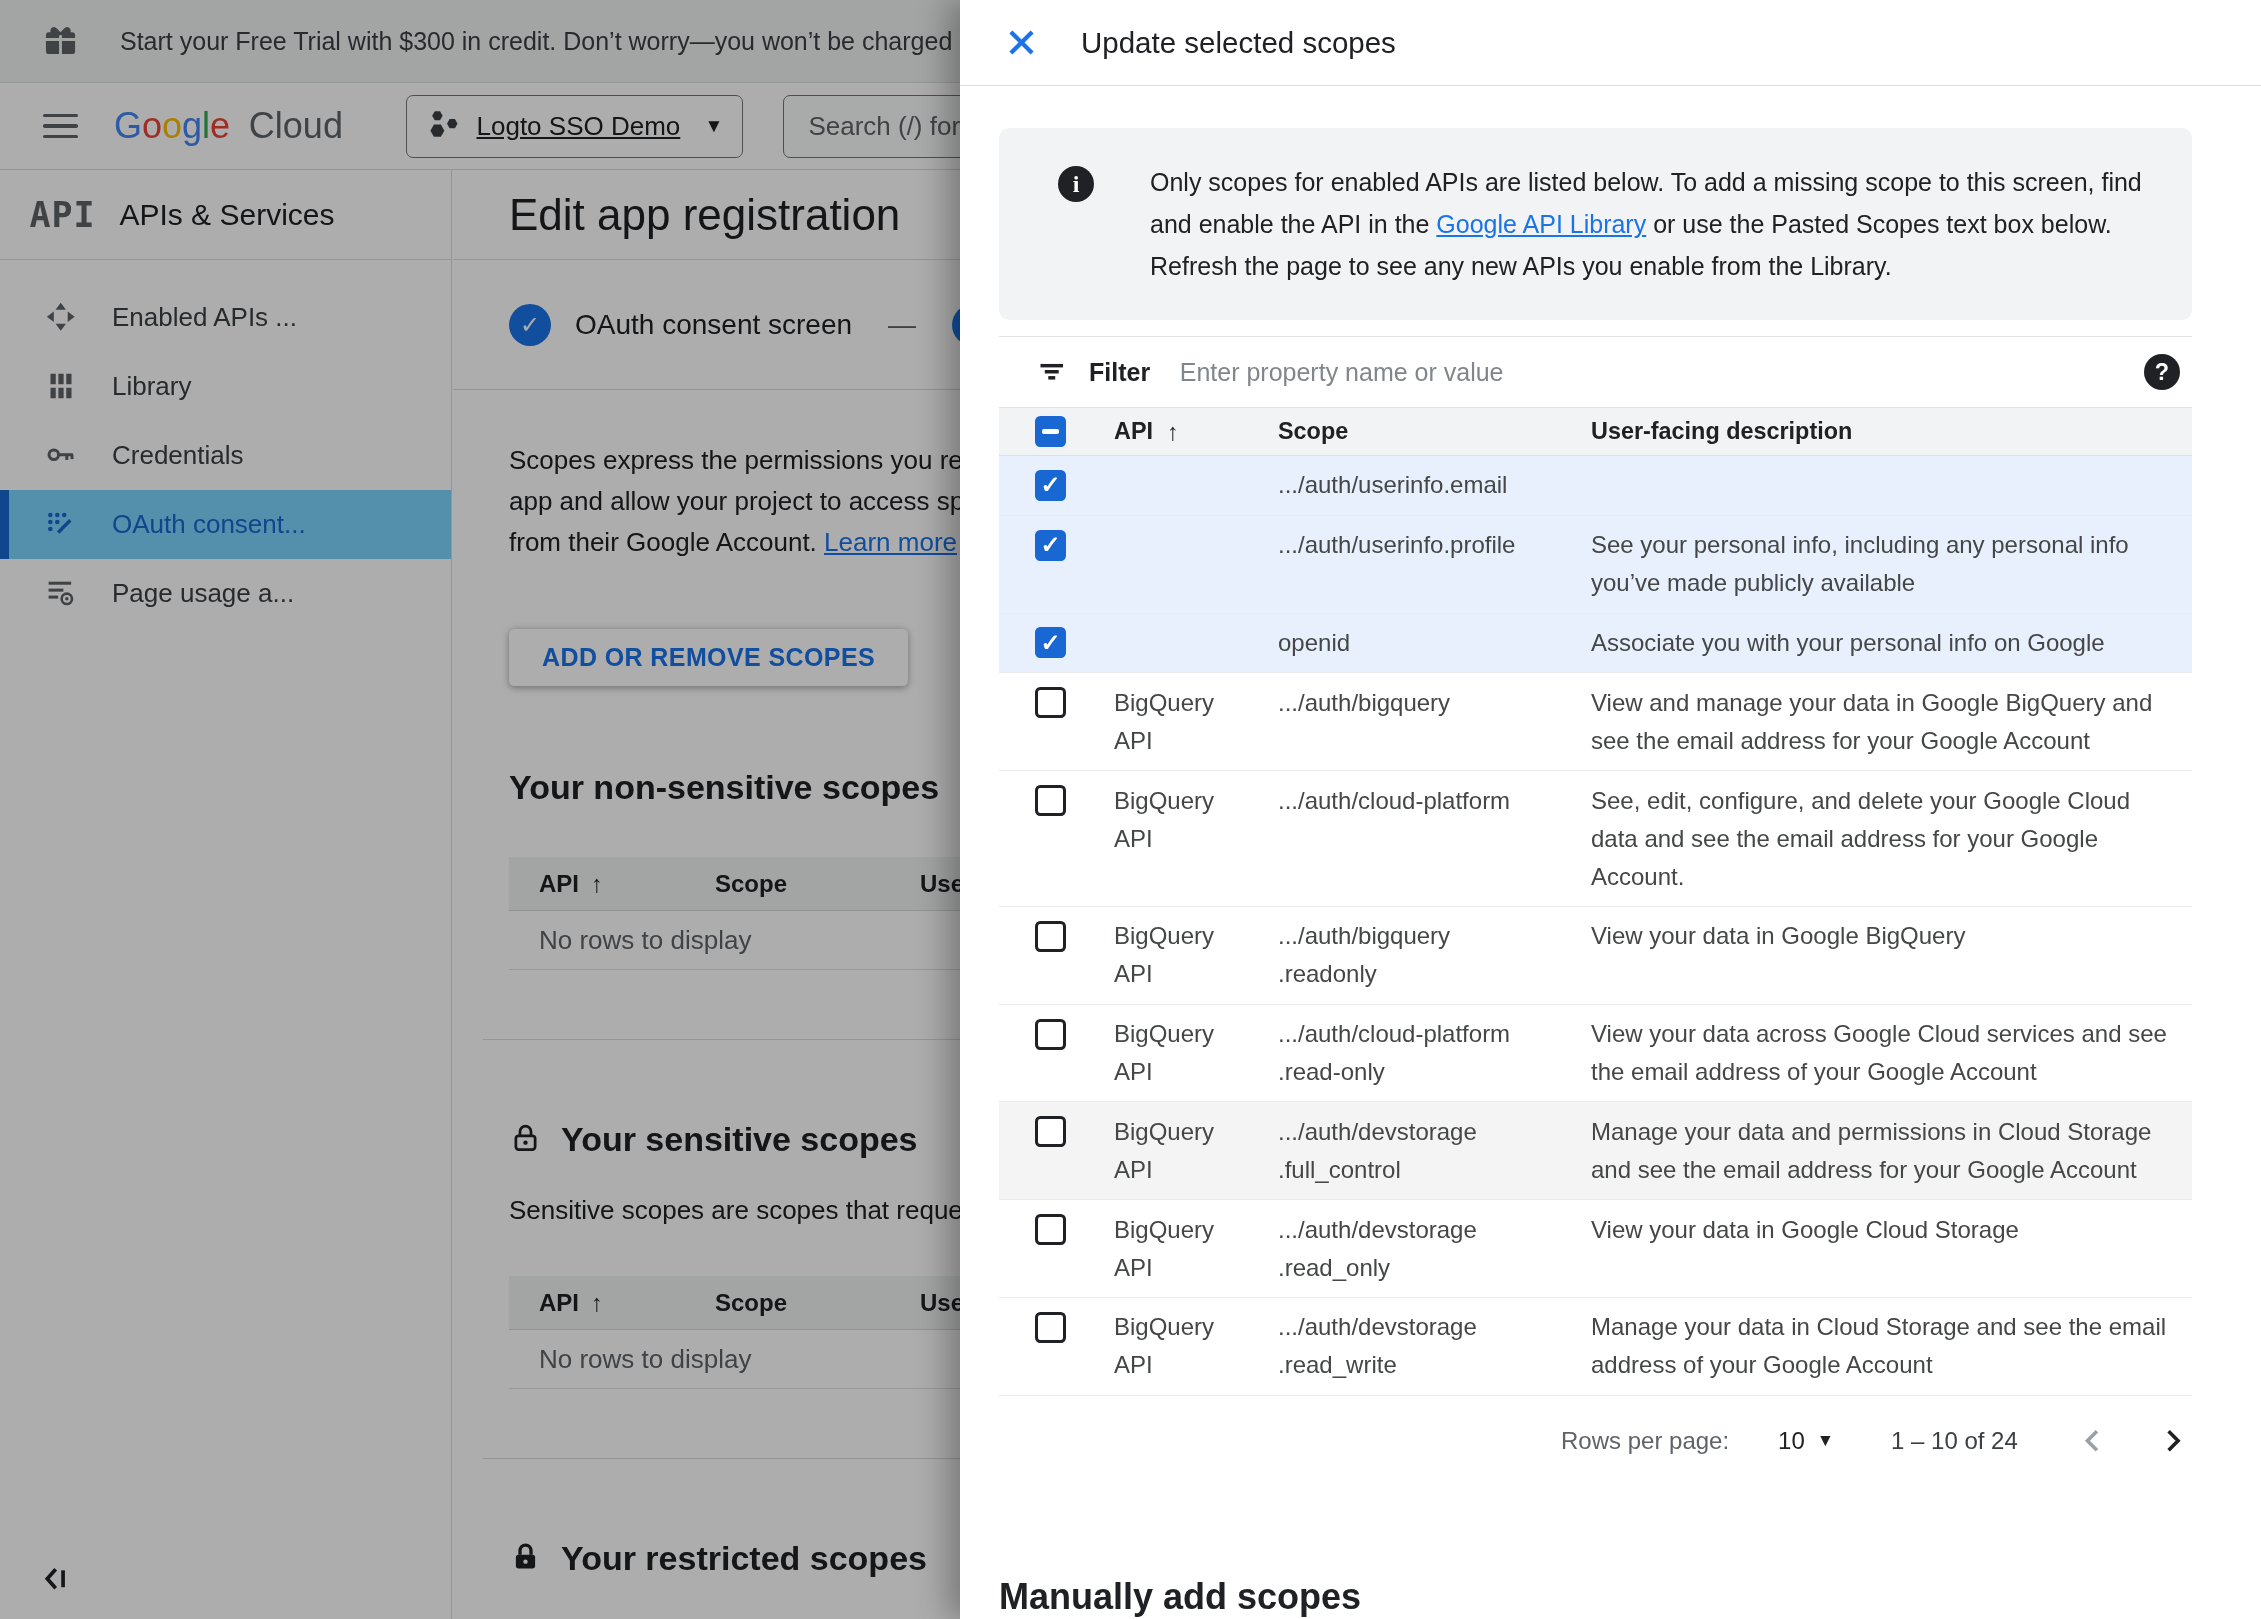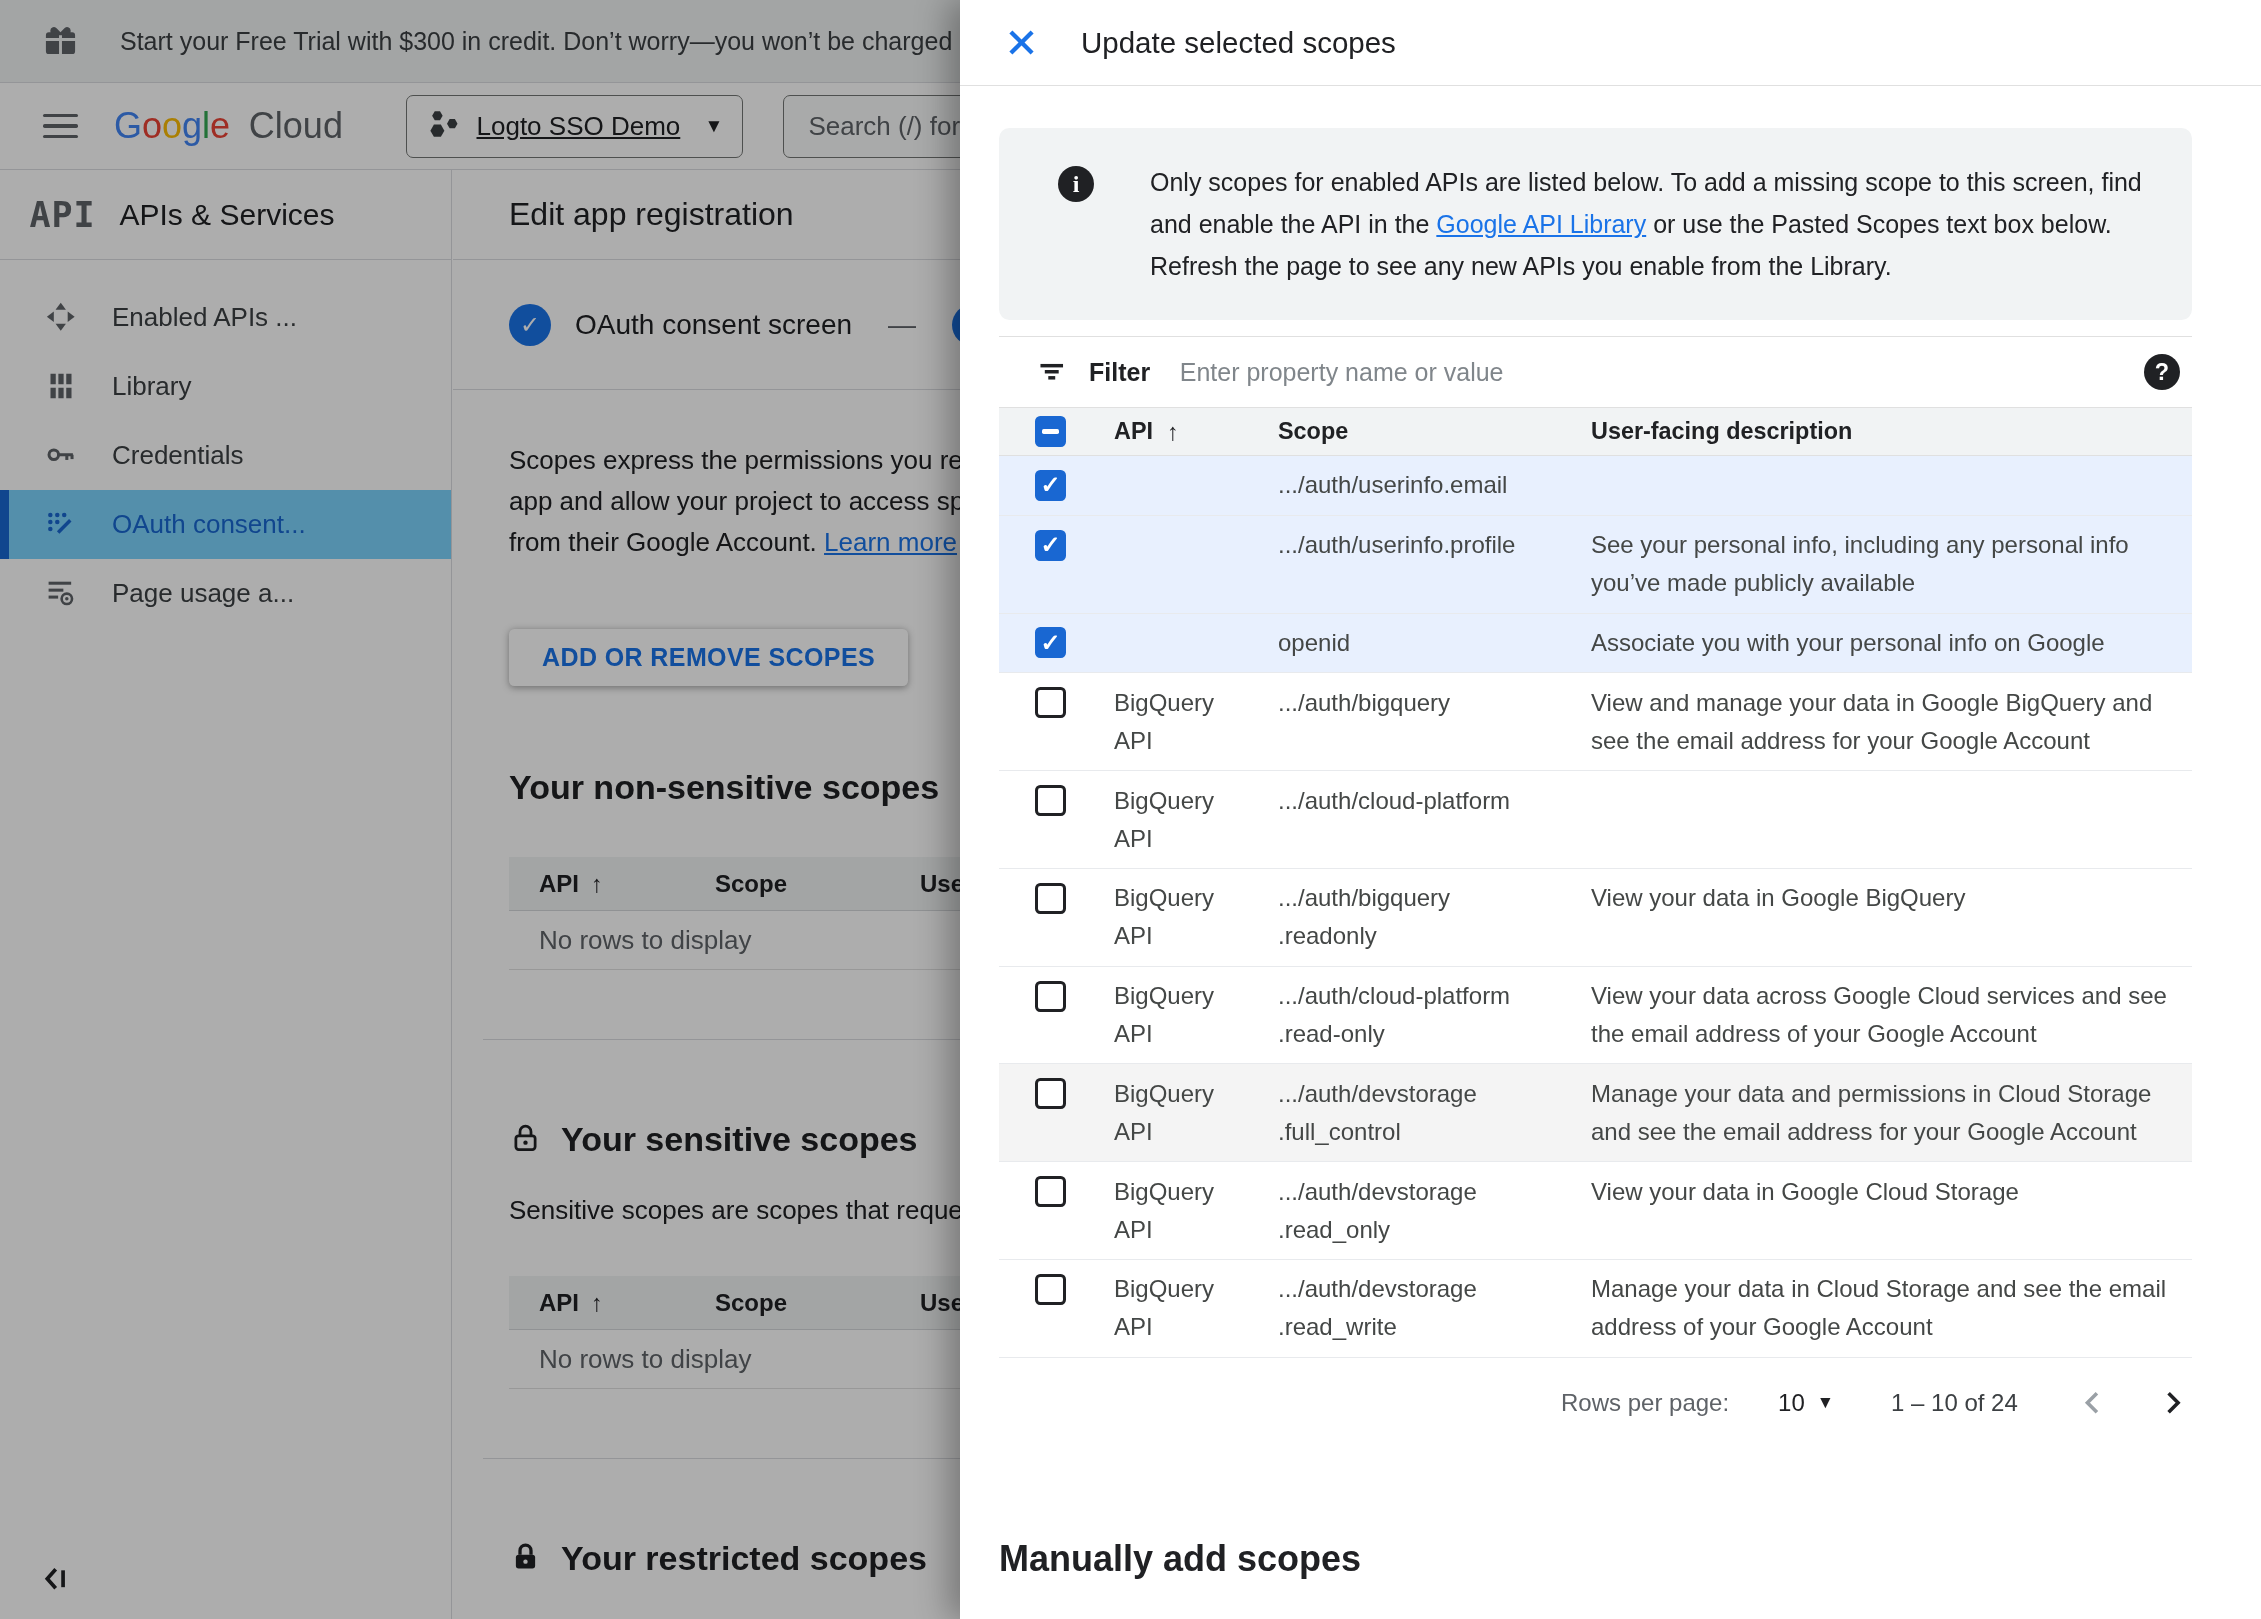--- a/index.html
+++ b/index.html
@@ -42,21 +42,21 @@
   .sb-item .sb-ic { width:31px; margin-left:45px; display:flex; justify-content:center; }
   .sb-item .sb-lab { margin-left:36px; font-size:26px; color:#3c4043; white-space:nowrap; }
   .sb-item.selected { background:#7dd3fc; }
   .sb-item.selected::before { content:""; position:absolute; left:0; top:0; bottom:0; width:8.7px; background:#1967d2; }
   .sb-item.selected .sb-lab { color:#1967d2; }
   .collapse { position:absolute; left:42px; bottom:24px; cursor:pointer; }
 
   
   .main { position:absolute; top:170px; left:453px; right:0; bottom:0; background:#fff; overflow:hidden; }
   .m-titlebar { height:90px; border-bottom:1.7px solid #dadce0; display:flex; align-items:center; }
-  .m-title { margin-left:56px; font-size:32px; color:#202124; }
+  .m-title { margin-left:56px; font-size:44px; color:#202124; }
   .stepper { height:130px; border-bottom:1.7px solid #dadce0; display:flex; align-items:center; }
   .stepcircle { width:42px; height:42px; border-radius:50%; background:#1a73e8; color:#fff;
     display:flex; align-items:center; justify-content:center; flex:0 0 auto; }
   .stepcircle.done { font-size:24px; }
   .stepcircle.num { font-size:22.6px; }
   .step1c { margin-left:56px; }
   .steplab { margin-left:24px; font-size:28px; color:#202124; white-space:nowrap; }
   .stepdash { margin-left:36px; margin-right:36px; color:#5f6368; font-size:28px; }
   .steplab.bold { font-weight:bold; }
   .intro { margin:50px 0 0 56px; font-size:26px; line-height:41px; color:#202124; }
@@ -413,20 +413,21 @@
             <div class="td scope">.../auth/bigquery</div>
             <div class="td desc">View and manage your data in Google BigQuery and see the email address for your Google Account</div>
           </div>
 
           <div class="grid-cols trow">
             <div class="td cbcell">
               <span class="cb"></span>
             </div>
             <div class="td api">BigQuery API</div>
             <div class="td scope">.../auth/cloud-platform</div>
+            <div class="td desc">See, edit, configure, and delete your Google Cloud data and see the email address for your Google Account.</div>
           </div>
 
           <div class="grid-cols trow">
             <div class="td cbcell">
               <span class="cb"></span>
             </div>
             <div class="td api">BigQuery API</div>
             <div class="td scope">.../auth/bigquery
 .readonly</div>
             <div class="td desc">View your data in Google BigQuery</div>

